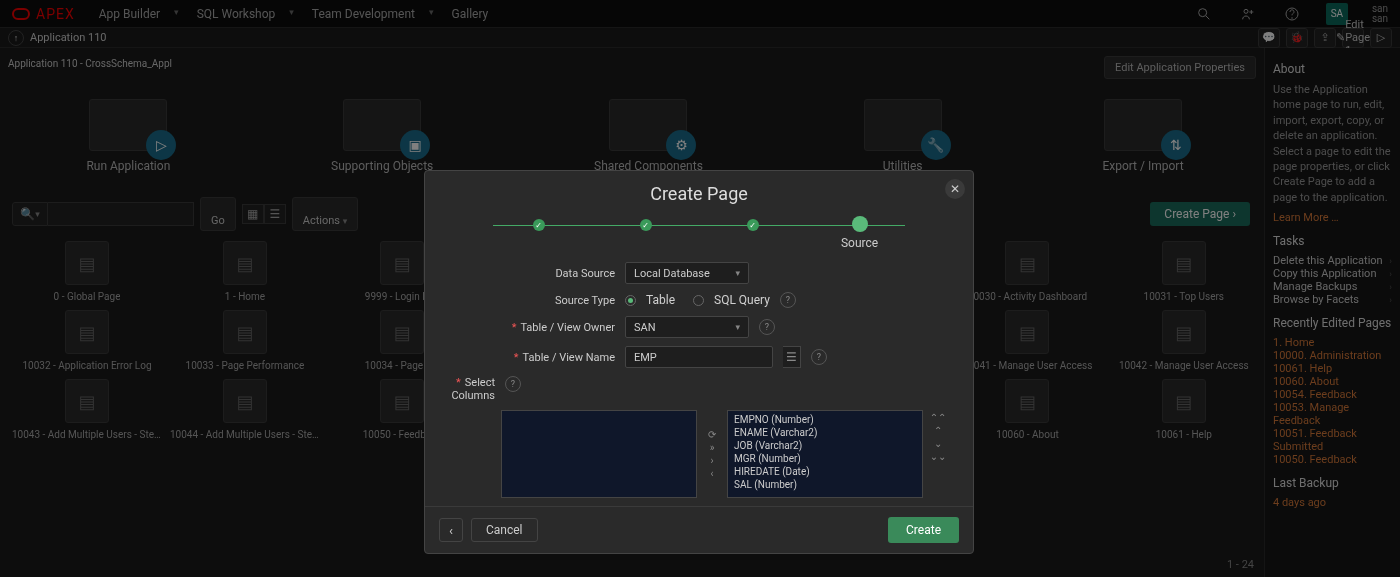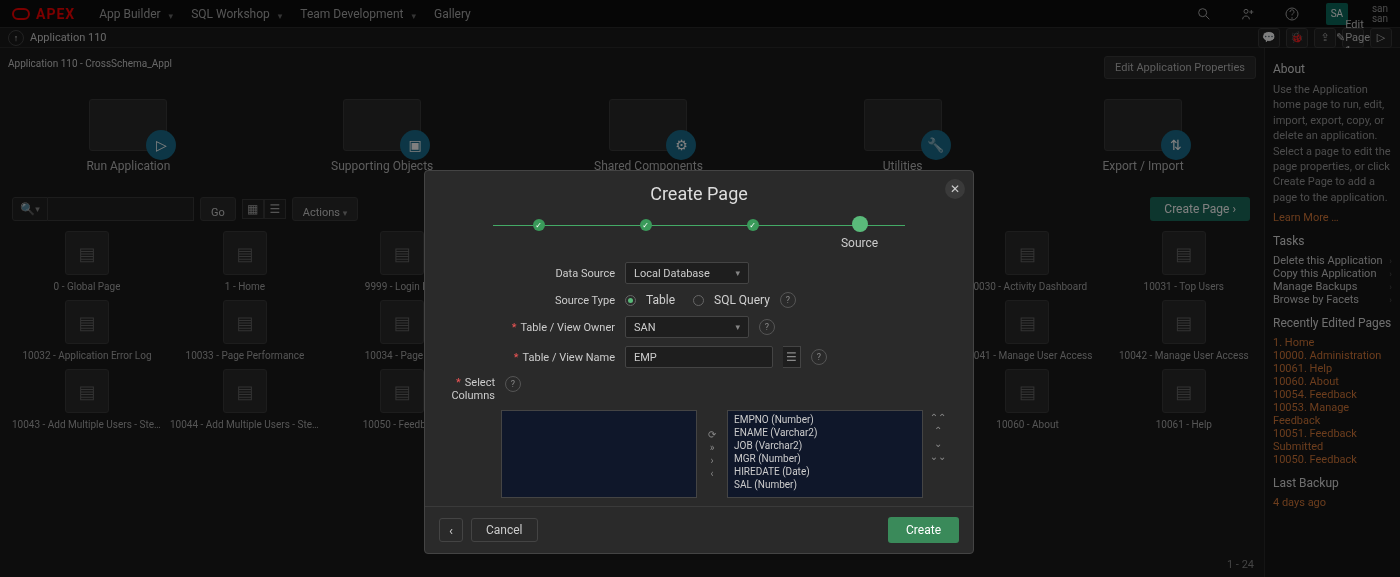--- a/index.html
+++ b/index.html
@@ -1,21 +1,21 @@
 <!DOCTYPE html>
 <html><head>
 <meta charset="utf-8">
 <style>
 *{box-sizing:border-box;margin:0;padding:0;font-family:-apple-system,BlinkMacSystemFont,"Segoe UI",Roboto,sans-serif}
 body{background:#1a1a1a;color:#d0d0d0;font-size:12px;width:1400px;height:577px;overflow:hidden;position:relative}
 .topbar{height:28px;background:#0d0d0d;display:flex;align-items:center;padding:0 12px;border-bottom:1px solid #2a2a2a}
-.logo{color:#f80000;font-weight:700;font-size:14px;letter-spacing:1px;display:flex;align-items:center;gap:6px}
+.logo{color:#f80000;font-weight:400;font-size:14px;letter-spacing:1px;display:flex;align-items:center;gap:6px}
 .logo-ring{width:18px;height:12px;border:2px solid #f80000;border-radius:8px}
 .topmenu{display:flex;gap:18px;margin-left:24px;color:#aaa;font-size:12px}
-.topmenu-item{display:flex;align-items:flex-end;gap:8px;cursor:pointer}
+.topmenu-item{display:flex;align-items:flex-start;gap:14px;cursor:pointer}
 .chev{font-size:9px;opacity:.6}
 .topbar-right{margin-left:auto;display:flex;align-items:center;gap:24px}
 .icon-btn{width:20px;height:20px;display:flex;align-items:center;justify-content:center;color:#aaa;cursor:pointer}
 .avatar{width:22px;height:22px;background:#0a6b5c;color:#fff;display:flex;align-items:center;justify-content:center;font-size:10px;border-radius:2px}
 .user-stack{display:flex;flex-direction:column;font-size:10px;line-height:1;color:#999}
 .crumbbar{height:20px;background:#1a1a1a;display:flex;align-items:center;padding:0 8px;border-bottom:1px solid #2a2a2a;font-size:11px}
 .up-btn{width:16px;height:16px;border:1px solid #444;border-radius:50%;display:flex;align-items:center;justify-content:center;margin-right:6px;font-size:9px}
 .crumbbar-right{margin-left:auto;display:flex;gap:6px;align-items:center}
 .tiny-btn{width:22px;height:20px;border:1px solid #3a3a3a;border-radius:3px;display:flex;align-items:center;justify-content:center;background:#222;color:#aaa}
 .edit-page{padding:0 8px;font-size:11px;color:#ccc}
@@ -25,21 +25,21 @@
 .app-title{font-size:10px;color:#ccc;padding-left:2px}
 .edit-app-props{position:absolute;right:8px;top:8px;font-size:11px;background:#2a2a2a;border:1px solid #3a3a3a;padding:4px 10px;border-radius:3px;color:#bbb}
 .hero-row{display:flex;justify-content:space-around;margin:30px 0 24px}
 .hero{display:flex;flex-direction:column;align-items:center;gap:8px;color:#bbb;font-size:12px}
 .hero-card{width:78px;height:52px;background:#2a2a2a;border:1px solid #3a3a3a;border-radius:3px;position:relative}
 .hero-badge{width:30px;height:30px;border-radius:50%;background:#1a6d8c;position:absolute;right:-10px;bottom:-10px;display:flex;align-items:center;justify-content:center;color:#fff;font-size:14px}
 .toolstrip{display:flex;align-items:center;gap:6px;padding:0 6px;margin-bottom:10px}
 .search-combo{display:flex}
 .search-sel{width:36px;height:24px;background:#222;border:1px solid #3a3a3a;display:flex;align-items:center;justify-content:center;border-radius:3px 0 0 3px}
 .search-in{width:146px;height:24px;background:#222;border:1px solid #3a3a3a;border-left:none;color:#ccc;padding:0 6px}
-.go-btn,.actions-btn{height:24px;background:#2a2a2a;border:1px solid #3a3a3a;padding:8px 10px;border-radius:3px;color:#ccc;font-size:11px}
+.go-btn,.actions-btn{height:24px;background:#2a2a2a;border:1px solid #3a3a3a;padding:16px 10px;border-radius:3px;color:#ccc;font-size:11px}
 .view-toggle{display:flex}
 .view-toggle .tiny-btn{border-radius:0}
 .create-page-btn{margin-left:auto;height:24px;padding:0 14px;background:#1a6d5c;border:none;color:#fff;border-radius:3px;font-size:12px;margin-right:8px}
 .grid{display:grid;grid-template-columns:repeat(8,1fr);gap:8px;padding:0 6px}
 .page-tile{display:flex;flex-direction:column;align-items:center;gap:6px}
 .page-thumb{width:44px;height:44px;background:#2a2a2a;border:1px solid #3a3a3a;border-radius:3px;display:flex;align-items:center;justify-content:center;color:#666;font-size:18px}
 .page-label{font-size:10px;color:#aaa;text-align:center;white-space:nowrap;overflow:hidden;text-overflow:ellipsis;max-width:150px}
 .pager{position:absolute;bottom:6px;right:10px;font-size:11px;color:#888}
 .sidebar{width:136px;background:#161616;border-left:1px solid #2a2a2a;padding:10px 8px;font-size:11px;display:flex;flex-direction:column;gap:6px;overflow:hidden}
 .sb-hdr{color:#ddd;font-size:12px;margin-top:4px}

